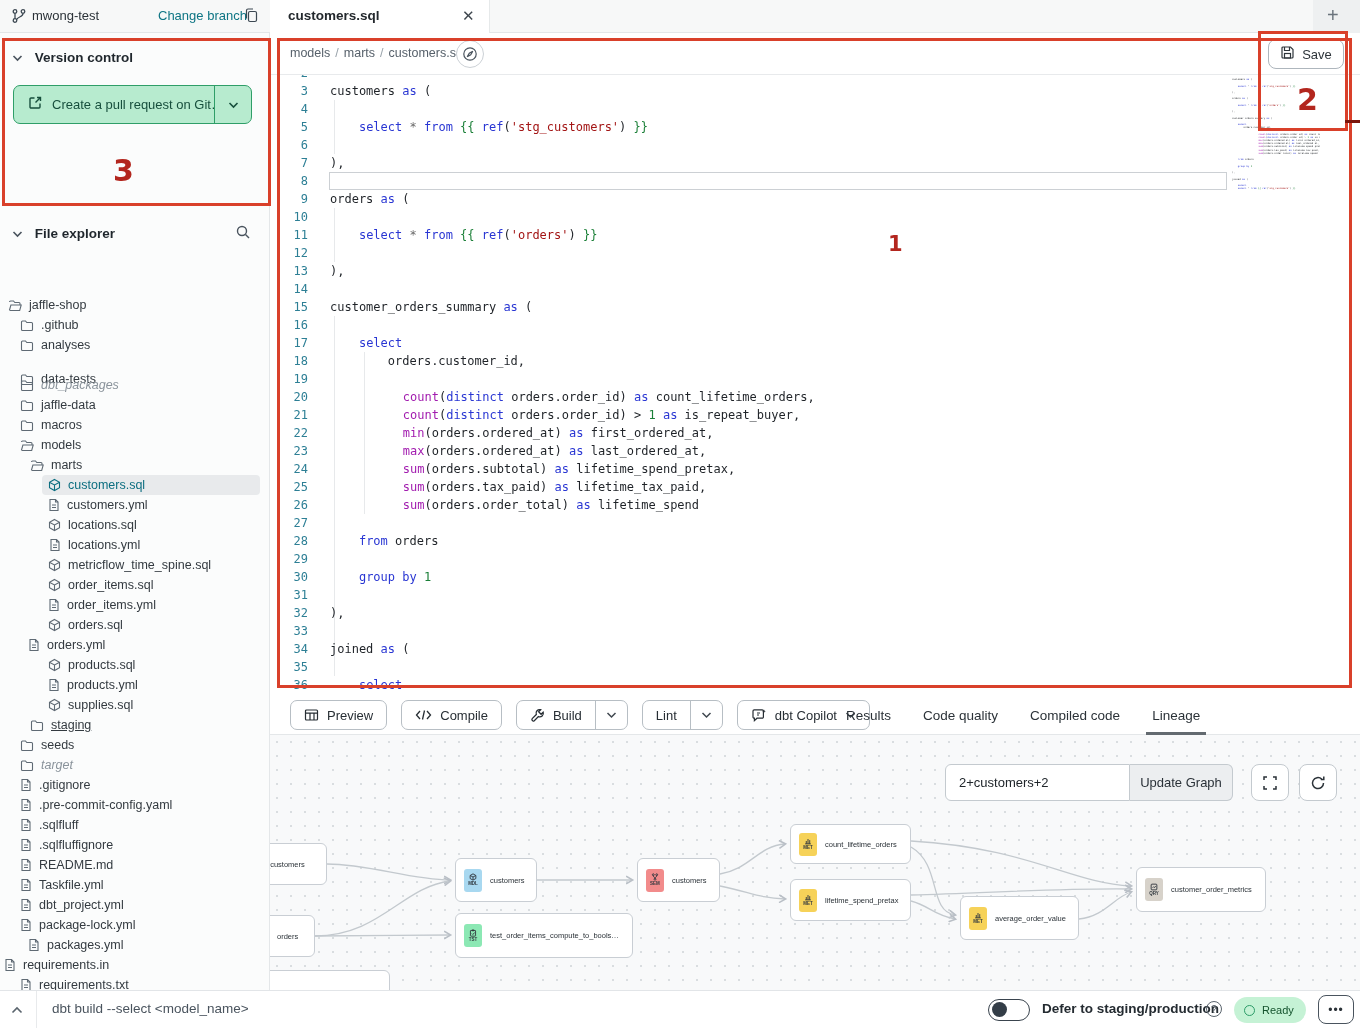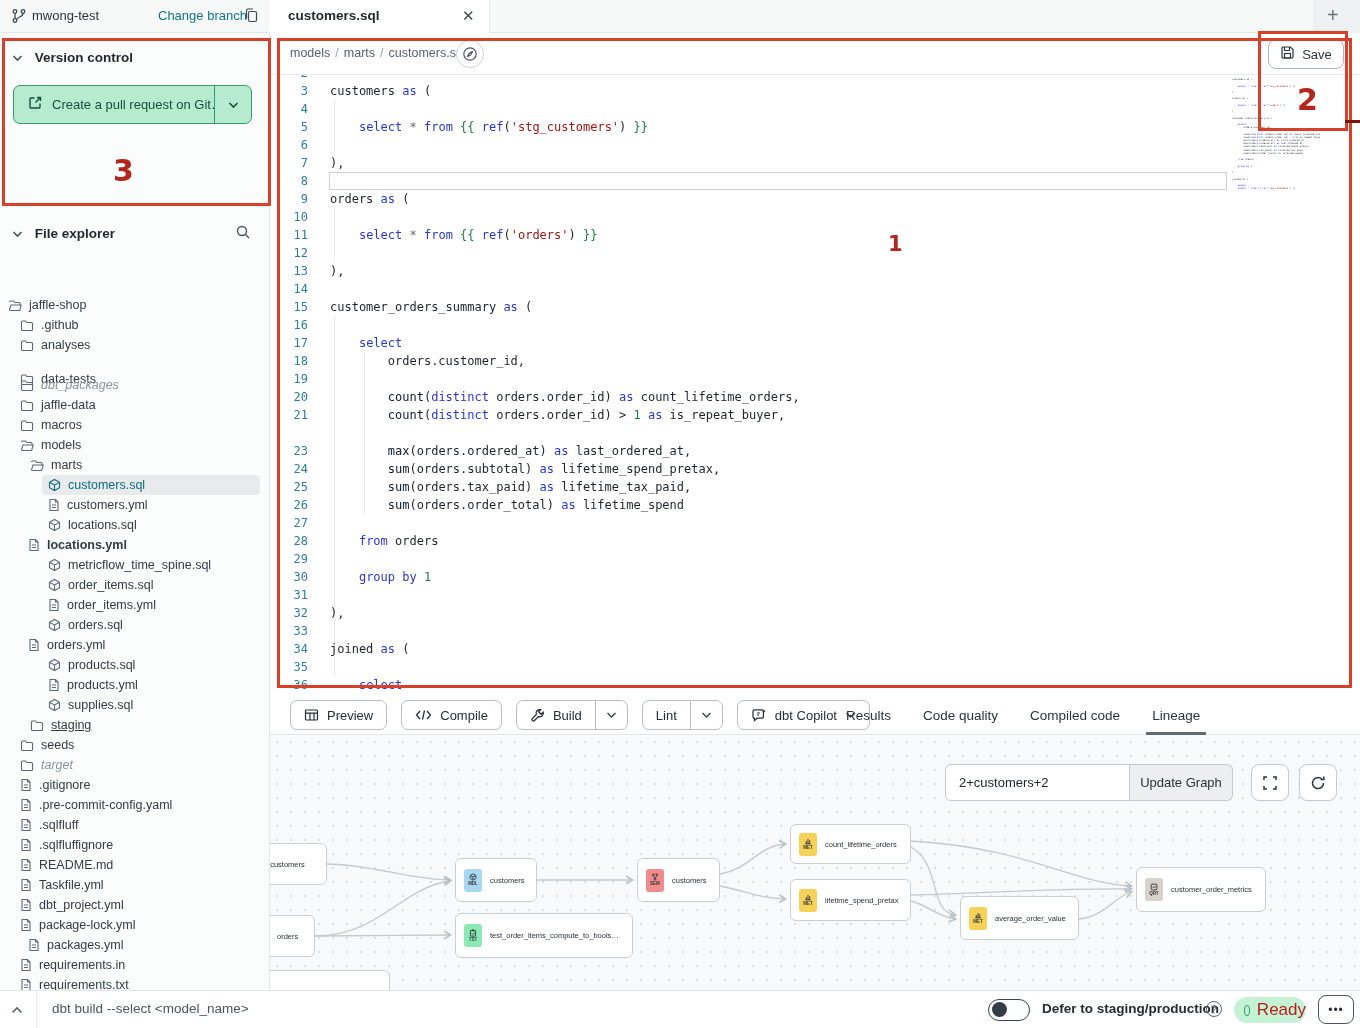--- a/index.html
+++ b/index.html
@@ -41,21 +41,21 @@
   .crumbbar { position:absolute; left:0; top:0; width:1090px; height:42px; background:#fff; border-bottom:1px solid #e8eaec; }
   .crumbs { position:absolute; left:20px; top:13px; font-size:12.5px; color:#57616b; }
   .crumb-sep { color:#9aa3ab; padding:0 5px; }
   .compass-btn { position:absolute; left:186px; top:7px; width:28px; height:28px; border:1px solid #ccd1d6; border-radius:14px; display:flex; align-items:center; justify-content:center; cursor:pointer; background:#fff; }
   .save-btn { position:absolute; right:16px; top:6px; width:76px; height:30px; border:1px solid #aeb6bd; border-radius:8px; background:#fff; display:flex; align-items:center; justify-content:center; gap:7px; font-size:13px; color:#2e353b; cursor:pointer; }
 
   .code-area { position:absolute; left:0; top:42px; width:1090px; height:620px; overflow:hidden; font-family:"DejaVu Sans Mono", monospace; font-size:12px; }
   .code-row { position:absolute; left:0; width:1090px; height:18px; line-height:18px; white-space:pre; }
   .gutter { position:absolute; left:0; top:0; width:38px; text-align:right; color:#2d7f95; }
   .ctext { position:absolute; left:60px; top:0; }
-  .tok-k { color:#2936d3; } .tok-f { color:#0f172a; } .tok-s { color:#a31515; }
+  .tok-k { color:#2936d3; } .tok-f { color:#a21caf;margin-left:15px; } .tok-s { color:#a31515; }
   .tok-j { color:#1a7f37; } .tok-n { color:#1a7f37; } .tok-o { color:#6a6a6a; } .tok-p { color:#1f2328; }
   .guide { position:absolute; width:1px; background:#e7e9eb; }
   .cursor-line { position:absolute; left:59px; width:898px; height:18px; border:1px solid #ccd0d4; }
   .minimap { position:absolute; left:962px; top:0; width:88px; height:118px; overflow:hidden; font-family:"DejaVu Sans Mono", monospace; font-size:2.4px; line-height:3.2px; white-space:pre; }
 
   
   .toolbar { position:absolute; left:270px; top:695px; width:1090px; height:40px; background:#fff; border-bottom:1px solid #e4e7e9; }
   .tb-left { position:absolute; left:20px; top:5px; display:flex; gap:14px; }
   .tbtn { height:30px; border:1px solid #b7bec4; border-radius:7px; background:#fff; display:flex; align-items:center; font-size:13px; color:#272e34; cursor:pointer; }
   .tbtn .seg { display:flex; align-items:center; gap:8px; padding:0 13px; height:100%; }
@@ -80,21 +80,21 @@
   .statusbar { position:absolute; left:0; top:990px; width:1360px; height:38px; background:#fff; border-top:1px solid #e2e5e8; }
   .sb-caret { position:absolute; left:10px; top:10px; cursor:pointer; }
   .sb-div { position:absolute; left:36px; top:0; width:1px; height:38px; background:#e8eaec; }
   .sb-cmd { position:absolute; left:52px; top:10px; font-size:13.5px; color:#4a545e; }
   .toggle { position:absolute; left:988px; top:8px; width:42px; height:22px; border:1.5px solid #3a444e; border-radius:12px; cursor:pointer; background:#fff; }
   .knob { position:absolute; left:3px; top:2px; width:15px; height:15px; border-radius:50%; background:#333d47; }
   .defer-label { position:absolute; left:1042px; top:10px; font-size:13.5px; font-weight:700; color:#242b31;text-align:center; }
   .help { position:absolute; left:1206px; top:10px; width:16px; height:16px; border:1.2px solid #5a646d; border-radius:50%; font-size:10px; color:#5a646d; display:flex; align-items:center; justify-content:center; }
   .ready { position:absolute; left:1234px; top:6px; width:72px; height:26px; background:#c5f2d5; border-radius:13px; display:flex; align-items:center; gap:7px; padding-left:10px; }
   .ready .ring { width:11px; height:11px; border:1.5px solid #2c9c68; border-radius:50%; }
-  .ready .rlab { font-size:17px; color:#b91c1c; }
+  .ready .rlab { font-size:11px; color:#14532d; }
   .more-btn { position:absolute; left:1318px; top:4px; width:36px; height:29px; border:1.5px solid #4a545e; border-radius:8px; background:#fff; display:flex; align-items:center; justify-content:center; letter-spacing:1px; font-size:12px; color:#2b3238; cursor:pointer; }
 
   
   .anno-box { position:absolute; border:3px solid #d9402a; pointer-events:none; }
   .anno-num { position:absolute; color:#b3261e; font-weight:700; pointer-events:none; font-family:"DejaVu Sans", sans-serif; }
   .anno-dash { position:absolute; background:#7c150c; pointer-events:none; }
 </style>
 </head>
 <body>
 
@@ -253,21 +253,21 @@
         </div>
         <div class="tree-row" style="top: 250px; padding-left: 48px;">
           <span class="ticon">
             <svg width="13" height="14" viewBox="0 0 13 14" fill="none" stroke="currentColor" stroke-width="1.1">
               <path d="M6.5 1.5 L11.5 4.3 V9.7 L6.5 12.5 L1.5 9.7 V4.3 Z"></path>
               <path d="M1.8 4.5 L6.5 7 L11.2 4.5 M6.5 7 V12.2"></path>
             </svg>
           </span>
           <span>locations.sql</span>
         </div>
-        <div class="tree-row" style="top: 270px; padding-left: 28px; font-weight: bold;">
+        <div class="tree-row" style="top: 270px; padding-left: 49px;">
           <span class="ticon">
             <svg width="12" height="14" viewBox="0 0 12 14" fill="none" stroke="currentColor" stroke-width="1.1">
               <path d="M2 1.5 h5.5 L10 4 v8.5 h-8 Z"></path>
               <path d="M7.5 1.5 V4 H10 M4 7 h4 M4 9.5 h4"></path>
             </svg>
           </span>
           <span>locations.yml</span>
         </div>
         <div class="tree-row" style="top: 290px; padding-left: 48px;">
           <span class="ticon">
@@ -439,21 +439,21 @@
         </div>
         <div class="tree-row" style="top: 670px; padding-left: 28px;">
           <span class="ticon">
             <svg width="12" height="14" viewBox="0 0 12 14" fill="none" stroke="currentColor" stroke-width="1.1">
               <path d="M2 1.5 h5.5 L10 4 v8.5 h-8 Z"></path>
               <path d="M7.5 1.5 V4 H10 M4 7 h4 M4 9.5 h4"></path>
             </svg>
           </span>
           <span>packages.yml</span>
         </div>
-        <div class="tree-row" style="top: 690px; padding-left: 20px;">
+        <div class="tree-row" style="top: 690px; padding-left: 4px;">
           <span class="ticon">
             <svg width="12" height="14" viewBox="0 0 12 14" fill="none" stroke="currentColor" stroke-width="1.1">
               <path d="M2 1.5 h5.5 L10 4 v8.5 h-8 Z"></path>
               <path d="M7.5 1.5 V4 H10 M4 7 h4 M4 9.5 h4"></path>
             </svg>
           </span>
           <span>requirements.in</span>
         </div>
         <div class="tree-row" style="top: 710px; padding-left: 20px;">
           <span class="ticon">
@@ -506,20 +506,21 @@
         <div class="code-row" style="top: 169px;"><span class="gutter">12</span><span class="ctext"></span></div>
         <div class="code-row" style="top: 187px;"><span class="gutter">13</span><span class="ctext"><span class="tok-p">),</span></span></div>
         <div class="code-row" style="top: 205px;"><span class="gutter">14</span><span class="ctext"></span></div>
         <div class="code-row" style="top: 223px;"><span class="gutter">15</span><span class="ctext"><span class="tok-p">customer_orders_summary </span><span class="tok-k">as</span><span class="tok-p"> (</span></span></div>
         <div class="code-row" style="top: 241px;"><span class="gutter">16</span><span class="ctext"></span></div>
         <div class="code-row" style="top: 259px;"><span class="gutter">17</span><span class="ctext"><span class="tok-p">    </span><span class="tok-k">select</span></span></div>
         <div class="code-row" style="top: 277px;"><span class="gutter">18</span><span class="ctext"><span class="tok-p">        orders.customer_id,</span></span></div>
         <div class="code-row" style="top: 295px;"><span class="gutter">19</span><span class="ctext"></span></div>
         <div class="code-row" style="top: 313px;"><span class="gutter">20</span><span class="ctext"><span class="tok-p">        </span><span class="tok-f">count</span><span class="tok-p">(</span><span class="tok-k">distinct</span><span class="tok-p"> orders.order_id) </span><span class="tok-k">as</span><span class="tok-p"> count_lifetime_orders,</span></span></div>
         <div class="code-row" style="top: 331px;"><span class="gutter">21</span><span class="ctext"><span class="tok-p">        </span><span class="tok-f">count</span><span class="tok-p">(</span><span class="tok-k">distinct</span><span class="tok-p"> orders.order_id) &gt; </span><span class="tok-n">1</span><span class="tok-p"> </span><span class="tok-k">as</span><span class="tok-p"> is_repeat_buyer,</span></span></div>
+        <div class="code-row" style="top: 349px;"><span class="gutter">22</span><span class="ctext"><span class="tok-p">        </span><span class="tok-f">min</span><span class="tok-p">(orders.ordered_at) </span><span class="tok-k">as</span><span class="tok-p"> first_ordered_at,</span></span></div>
         <div class="code-row" style="top: 367px;"><span class="gutter">23</span><span class="ctext"><span class="tok-p">        </span><span class="tok-f">max</span><span class="tok-p">(orders.ordered_at) </span><span class="tok-k">as</span><span class="tok-p"> last_ordered_at,</span></span></div>
         <div class="code-row" style="top: 385px;"><span class="gutter">24</span><span class="ctext"><span class="tok-p">        </span><span class="tok-f">sum</span><span class="tok-p">(orders.subtotal) </span><span class="tok-k">as</span><span class="tok-p"> lifetime_spend_pretax,</span></span></div>
         <div class="code-row" style="top: 403px;"><span class="gutter">25</span><span class="ctext"><span class="tok-p">        </span><span class="tok-f">sum</span><span class="tok-p">(orders.tax_paid) </span><span class="tok-k">as</span><span class="tok-p"> lifetime_tax_paid,</span></span></div>
         <div class="code-row" style="top: 421px;"><span class="gutter">26</span><span class="ctext"><span class="tok-p">        </span><span class="tok-f">sum</span><span class="tok-p">(orders.order_total) </span><span class="tok-k">as</span><span class="tok-p"> lifetime_spend</span></span></div>
         <div class="code-row" style="top: 439px;"><span class="gutter">27</span><span class="ctext"></span></div>
         <div class="code-row" style="top: 457px;"><span class="gutter">28</span><span class="ctext"><span class="tok-p">    </span><span class="tok-k">from</span><span class="tok-p"> orders</span></span></div>
         <div class="code-row" style="top: 475px;"><span class="gutter">29</span><span class="ctext"></span></div>
         <div class="code-row" style="top: 493px;"><span class="gutter">30</span><span class="ctext"><span class="tok-p">    </span><span class="tok-k">group by</span><span class="tok-p"> </span><span class="tok-n">1</span></span></div>
         <div class="code-row" style="top: 511px;"><span class="gutter">31</span><span class="ctext"></span></div>
         <div class="code-row" style="top: 529px;"><span class="gutter">32</span><span class="ctext"><span class="tok-p">),</span></span></div>

